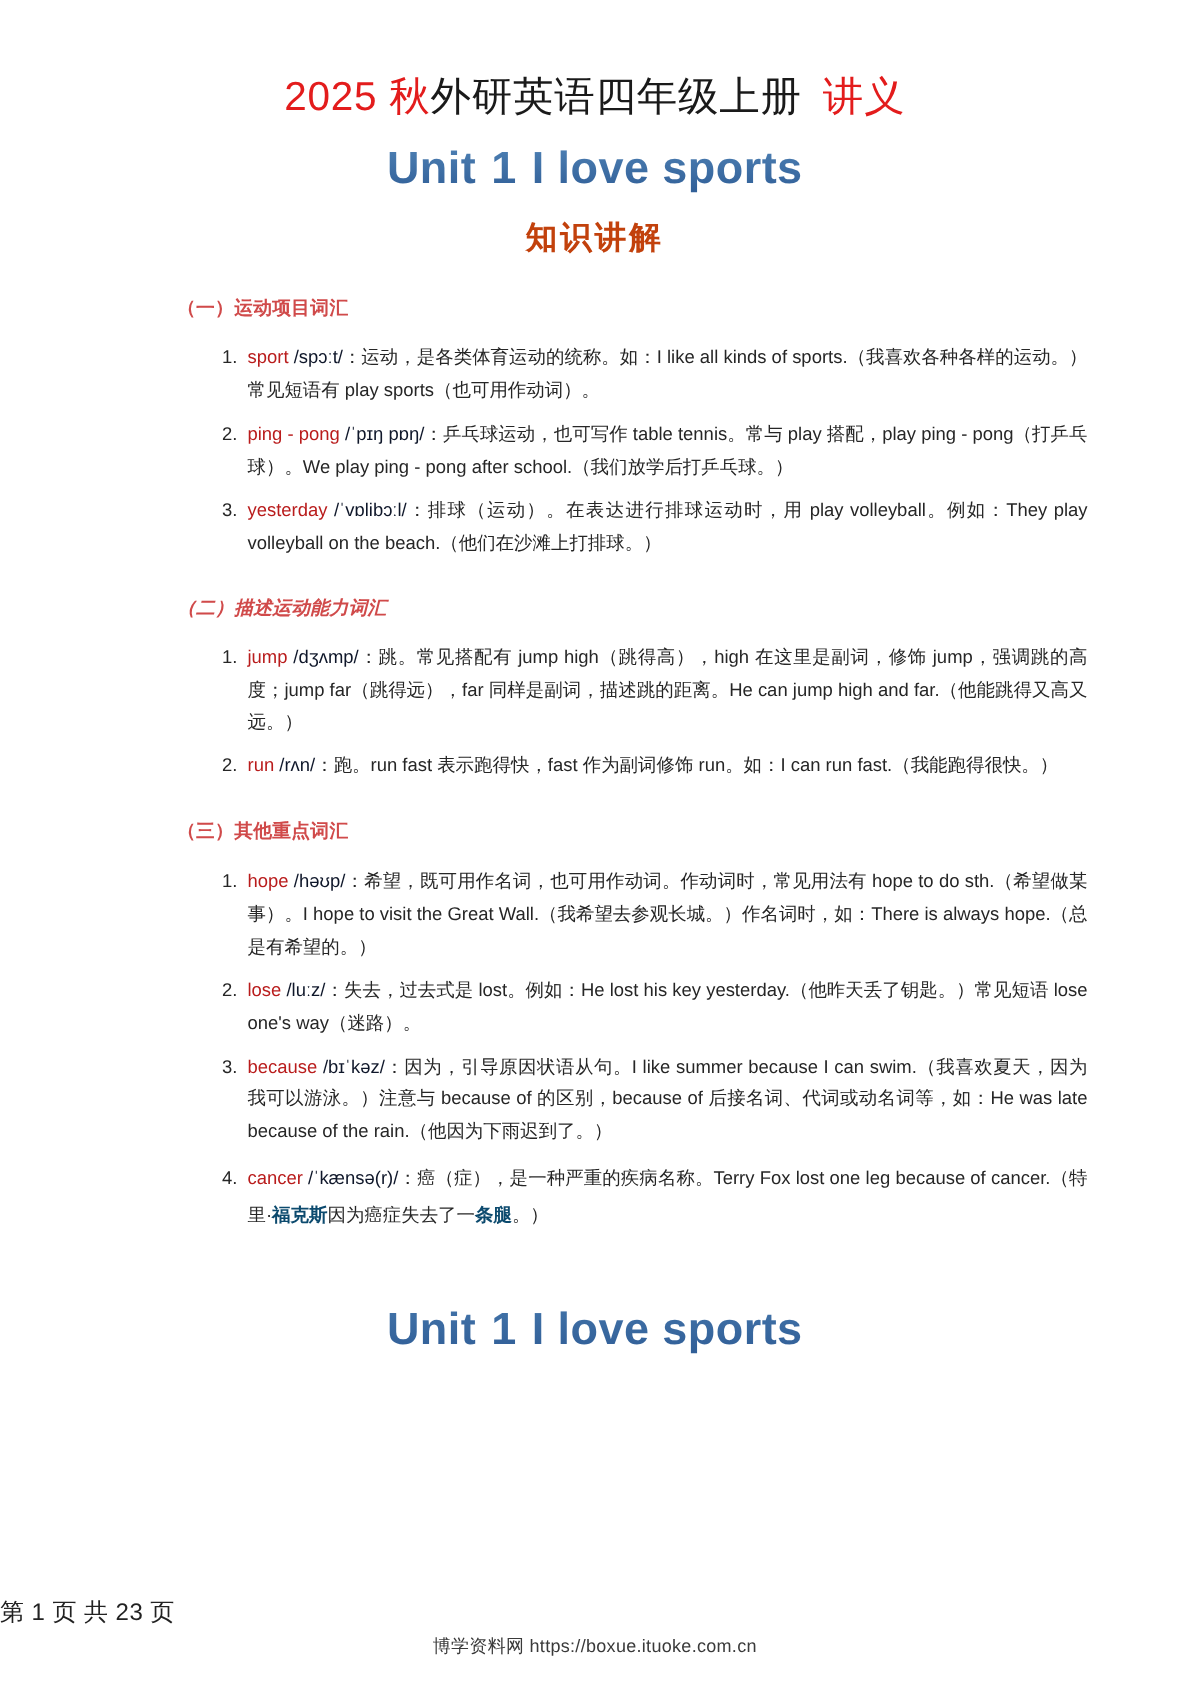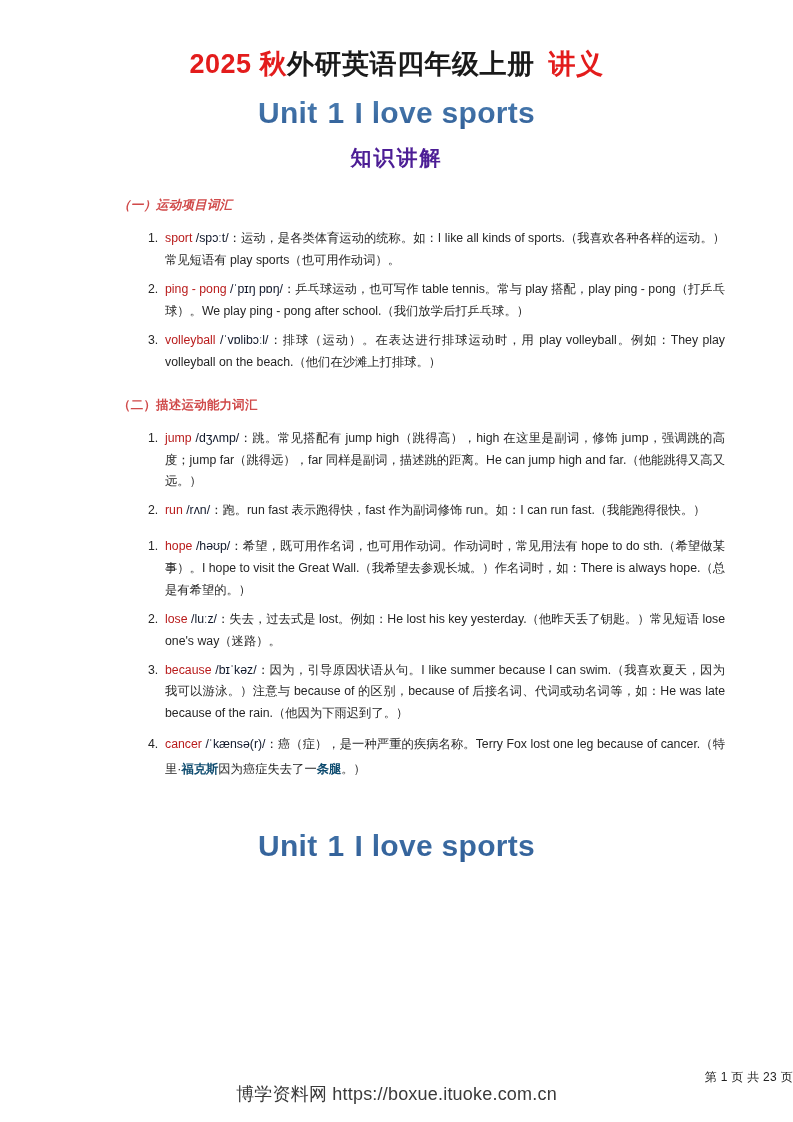--- a/index.html
+++ b/index.html
@@ -21,21 +21,21 @@
     box-sizing: border-box;
     overflow: hidden;
   }
 
   
   .doc-title {
     text-align: center;
     margin: 0;
     padding-top: 48px;
     font-family: "Liberation Sans", sans-serif;
-    font-weight: bold;
+    font-weight: normal;
     font-size: 27px;
     letter-spacing: 0.5px;
     line-height: 1.2;
     white-space: nowrap;
   }
   .doc-title .seg-red { color: #e31c1c; }
   .doc-title .seg-black { color: #1a1a1a; }
   .doc-title .sp { display: inline-block; width: 7px; }
 
   
@@ -57,21 +57,21 @@
   .unit-heading .gap { display: inline-block; width: 10px; }
 
   
   .sub-heading {
     text-align: center;
     margin: 0;
     padding-top: 14px;
     font-family: "Liberation Serif", "DejaVu Serif", serif;
     font-weight: bold;
     font-size: 21px;
-    color: #4c1d95;
+    color: #c2410c;
     letter-spacing: 2px;
   }
 
   
   .section-heading {
     margin: 0;
     padding: 28px 0 0 62px;
     font-family: "Liberation Serif", "DejaVu Serif", serif;
     font-weight: bold;
     font-size: 22px;
@@ -83,22 +83,22 @@
   
   .subsection-heading {
     margin: 0;
     padding: 0 0 0 118px;
     font-family: "Liberation Sans", sans-serif;
     font-weight: bold;
     font-size: 12.5px;
     color: #d04a4a;
     letter-spacing: 0.2px;
   }
-  .sub-1 { padding-top: 25px; font-style: italic; }
-  .sub-2 { padding-top: 23px; }
+  .sub-1 { padding-top: 25px; }
+  .sub-2 { padding-top: 23px; font-style: italic; }
   .sub-3 { padding-top: 24px; }
 
   
   .entry-list {
     margin: 0;
     padding: 0;
     list-style: none;
   }
   .list-1 { padding-top: 14px; }
   .list-2 { padding-top: 14px; }
@@ -155,34 +155,34 @@
     white-space: nowrap;
   }
   .unit-heading-bottom .gap { display: inline-block; width: 10px; }
 
   
   .footer-pageno {
     position: absolute;
     left: 0;
     right: 0;
     bottom: 36px;
-    text-align: right;
-    font-family: "Liberation Sans", sans-serif;
-    font-size: 12px;
+    text-align: left;
+    font-family: "Liberation Sans", sans-serif;
+    font-size: 16px;
     color: #222222;
     letter-spacing: 0.3px;
   }
   .footer-watermark {
     position: absolute;
     left: 0;
     right: 0;
     bottom: 16px;
     text-align: center;
     font-family: "Liberation Sans", sans-serif;
-    font-size: 18px;
+    font-size: 12px;
     color: #3a3a3a;
     letter-spacing: 0.2px;
   }
 </style>
 </head>
 <body>
 
 <div class="page">
 
   <div class="doc-title">
@@ -198,34 +198,35 @@
 
   <div class="subsection-heading sub-1">（一）运动项目词汇</div>
   <ul class="entry-list list-1">
     <li class="entry">
       <span class="idx">1.</span><span class="word">sport</span> <span class="ipa">/spɔːt/</span><span class="cn">：运动，是各类体育运动的统称。如：I like all kinds of sports.（我喜欢各种各样的运动。）常见短语有 play sports（也可用作动词）。</span>
     </li>
     <li class="entry">
       <span class="idx">2.</span><span class="word">ping - pong</span> <span class="ipa">/ˈpɪŋ pɒŋ/</span><span class="cn">：乒乓球运动，也可写作 table tennis。常与 play 搭配，play ping - pong（打乒乓球）。We play ping - pong after school.（我们放学后打乒乓球。）</span>
     </li>
     <li class="entry">
-      <span class="idx">3.</span><span class="word">volleyball</span> <span class="ipa">/ˈvɒlibɔːl/</span><span class="cn">：排球（运动）。在表达进行排球运动时，用 play volleyball。例如：They play volleyball on the beach.（他们在沙滩上打排球。）</span>
+      <span class="idx">3.</span><span class="word">yesterday</span> <span class="ipa">/ˈvɒlibɔːl/</span><span class="cn">：排球（运动）。在表达进行排球运动时，用 play volleyball。例如：They play volleyball on the beach.（他们在沙滩上打排球。）</span>
     </li>
   </ul>
 
   <div class="subsection-heading sub-2">（二）描述运动能力词汇</div>
   <ul class="entry-list list-2">
     <li class="entry">
       <span class="idx">1.</span><span class="word">jump</span> <span class="ipa">/dʒʌmp/</span><span class="cn">：跳。常见搭配有 jump high（跳得高），high 在这里是副词，修饰 jump，强调跳的高度；jump far（跳得远），far 同样是副词，描述跳的距离。He can jump high and far.（他能跳得又高又远。）</span>
     </li>
     <li class="entry">
       <span class="idx">2.</span><span class="word">run</span> <span class="ipa">/rʌn/</span><span class="cn">：跑。run fast 表示跑得快，fast 作为副词修饰 run。如：I can run fast.（我能跑得很快。）</span>
     </li>
   </ul>
 
+  <div class="subsection-heading sub-3">（三）其他重点词汇</div>
   <ul class="entry-list list-3">
     <li class="entry">
       <span class="idx">1.</span><span class="word">hope</span> <span class="ipa">/həʊp/</span><span class="cn">：希望，既可用作名词，也可用作动词。作动词时，常见用法有 hope to do sth.（希望做某事）。I hope to visit the Great Wall.（我希望去参观长城。）作名词时，如：There is always hope.（总是有希望的。）</span>
     </li>
     <li class="entry">
       <span class="idx">2.</span><span class="word">lose</span> <span class="ipa">/luːz/</span><span class="cn">：失去，过去式是 lost。例如：He lost his key yesterday.（他昨天丢了钥匙。）常见短语 lose one's way（迷路）。</span>
     </li>
     <li class="entry">
       <span class="idx">3.</span><span class="word">because</span> <span class="ipa">/bɪˈkəz/</span><span class="cn">：因为，引导原因状语从句。I like summer because I can swim.（我喜欢夏天，因为我可以游泳。）注意与 because of 的区别，because of 后接名词、代词或动名词等，如：He was late because of the rain.（他因为下雨迟到了。）</span>
     </li>

